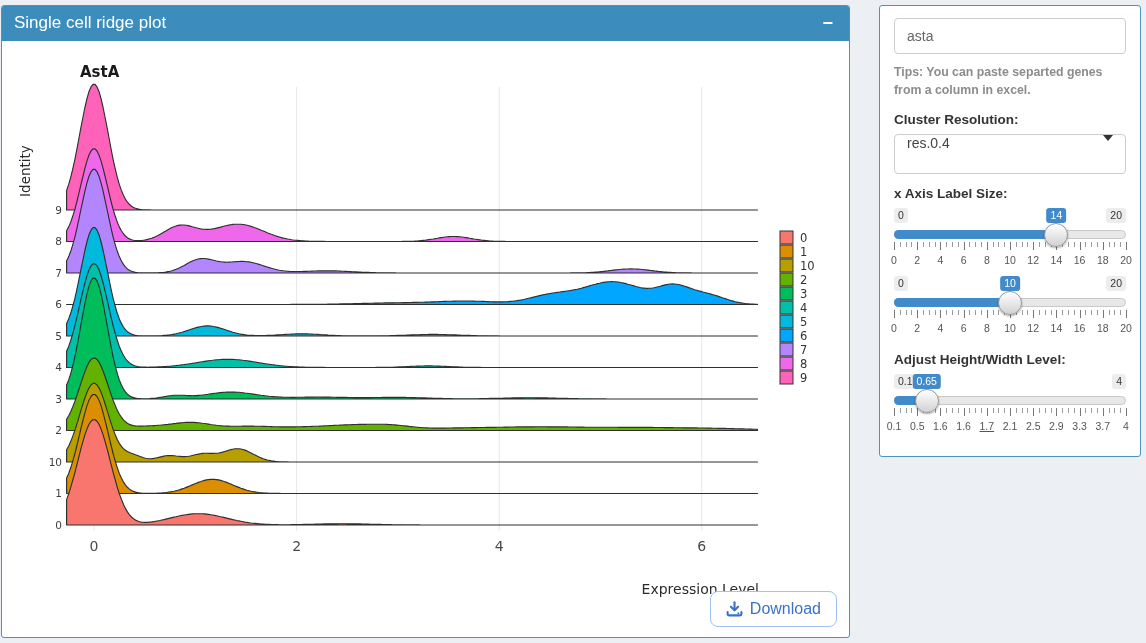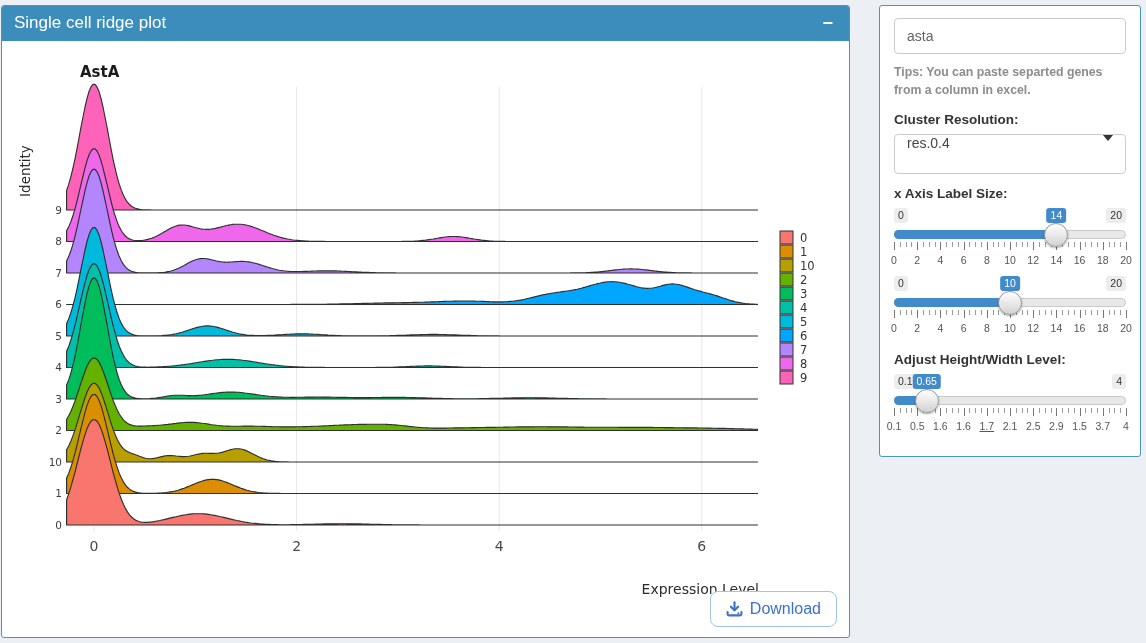--- a/index.html
+++ b/index.html
@@ -349,21 +349,21 @@
               </div>
               <div class="irs-ticklabels">
                 <span class="irs-ticklabel" style="left: 0%;">0.1</span>
                 <span class="irs-ticklabel" style="left: 10%;">0.5</span>
                 <span class="irs-ticklabel" style="left: 20%;">1.6</span>
                 <span class="irs-ticklabel" style="left: 30%;">1.6</span>
                 <span class="irs-ticklabel" style="left: 40%; text-decoration: underline;">1.7</span>
                 <span class="irs-ticklabel" style="left: 50%;">2.1</span>
                 <span class="irs-ticklabel" style="left: 60%;">2.5</span>
                 <span class="irs-ticklabel" style="left: 70%;">2.9</span>
-                <span class="irs-ticklabel" style="left: 80%;">1.5</span>
+                <span class="irs-ticklabel" style="left: 80%;">3.3</span>
                 <span class="irs-ticklabel" style="left: 90%;">3.7</span>
                 <span class="irs-ticklabel" style="left: 100%;">4</span>
               </div>
             </div>
           </div>
         </div>
 
     </div>
   </div>
 

